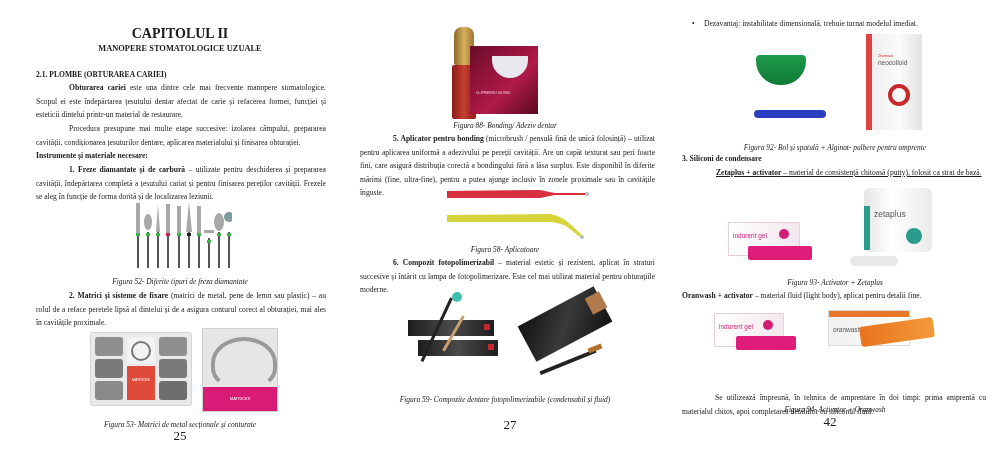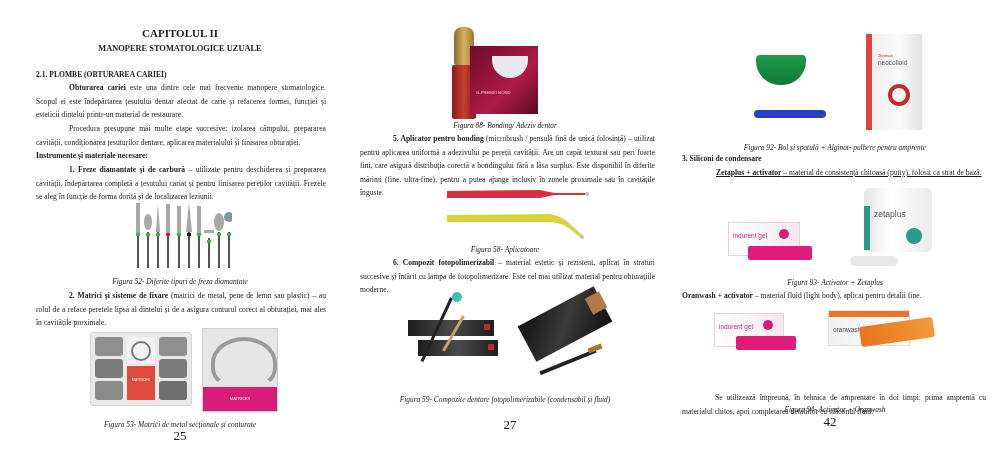--- a/index.html
+++ b/index.html
@@ -15,21 +15,21 @@
   .indent{text-indent:33px;}
   .caption{font-style:italic;text-align:center;font-size:7.4px;}
   .pnum{text-align:center;font-size:13px;}
   
   .img{position:absolute;}
 </style>
 </head>
 <body>
 
 <div class="page p1">
-  <div class="abs center bold" style="left:40px;width:280px;top:27px;font-size:11px;">CAPITOLUL II</div>
+  <div class="abs center bold" style="left:40px;width:280px;top:27px;font-size:14px;">CAPITOLUL II</div>
   <div class="abs center bold" style="left:40px;width:280px;top:42px;font-size:8.4px;">MANOPERE STOMATOLOGICE UZUALE</div>
 
   <div class="abs bold" style="left:36px;top:68px;">2.1. PLOMBE (OBTURAREA CARIEI)</div>
 
   <div class="abs just indent" style="left:36px;width:290px;top:122px;">Procedura presupune mai multe etape succesive: izolarea câmpului, prepararea cavității, condiționarea țesuturilor dentare, aplicarea materialului și finisarea obturației.</div>
 
   <div class="abs just indent" style="left:36px;width:290px;top:81px;">
     <span class="bold">Obturarea cariei</span><span> este una dintre cele mai frecvente manopere stomatologice. Scopul ei este îndepărtarea țesutului dentar afectat de carie și refacerea formei, funcției și esteticii dintelui printr-un material de restaurare.</span>
   </div>
 
@@ -153,20 +153,23 @@
     <div style="position:absolute;left:70px;top:10px;width:16px;height:18px;background:#b07a4a;transform:rotate(-28deg);"></div>
     <div style="position:absolute;left:20px;top:76px;width:60px;height:4px;background:#222;transform:rotate(-22deg);"></div>
     <div style="position:absolute;left:70px;top:62px;width:14px;height:5px;background:#b0702e;transform:rotate(-22deg);"></div>
   </div>
 
   <div class="abs caption" style="left:20px;width:290px;top:393px;">Figura 59- Compozite dentare fotopolimerizabile (condensabil și fluid)</div>
   <div class="abs pnum" style="left:150px;width:40px;top:418px;">27</div>
 </div>
 
 <div class="page p3">
+  <div class="abs" style="left:22px;top:17px;width:300px;">
+    <span style="display:inline-block;width:12px;">•</span><span>Dezavantaj: instabilitate dimensională, trebuie turnat modelul imediat.</span>
+  </div>
 
   <div class="img" style="left:86px;top:55px;width:50px;height:30px;background:linear-gradient(180deg,#1f9a4a,#0f7a36);border-radius:4px 4px 24px 24px;"></div>
   <div class="img" style="left:84px;top:110px;width:72px;height:8px;background:#2a3fbf;border-radius:4px;"></div>
 
   <div class="img" style="left:196px;top:34px;width:56px;height:96px;background:linear-gradient(90deg,#d44 0,#d44 10%,#efefef 10%,#fafafa 60%,#e2e2e2);">
     <div style="position:absolute;left:12px;top:16px;font-family:'Liberation Sans',sans-serif;font-size:3.4px;color:#c22;">Zhermack</div>
     <div style="position:absolute;left:12px;top:22px;font-family:'Liberation Sans',sans-serif;font-size:6.5px;color:#555;">neocolloid</div>
     <div style="position:absolute;left:22px;top:50px;width:22px;height:22px;border-radius:50%;border:4px solid #c82828;box-sizing:border-box;"></div>
   </div>
 

